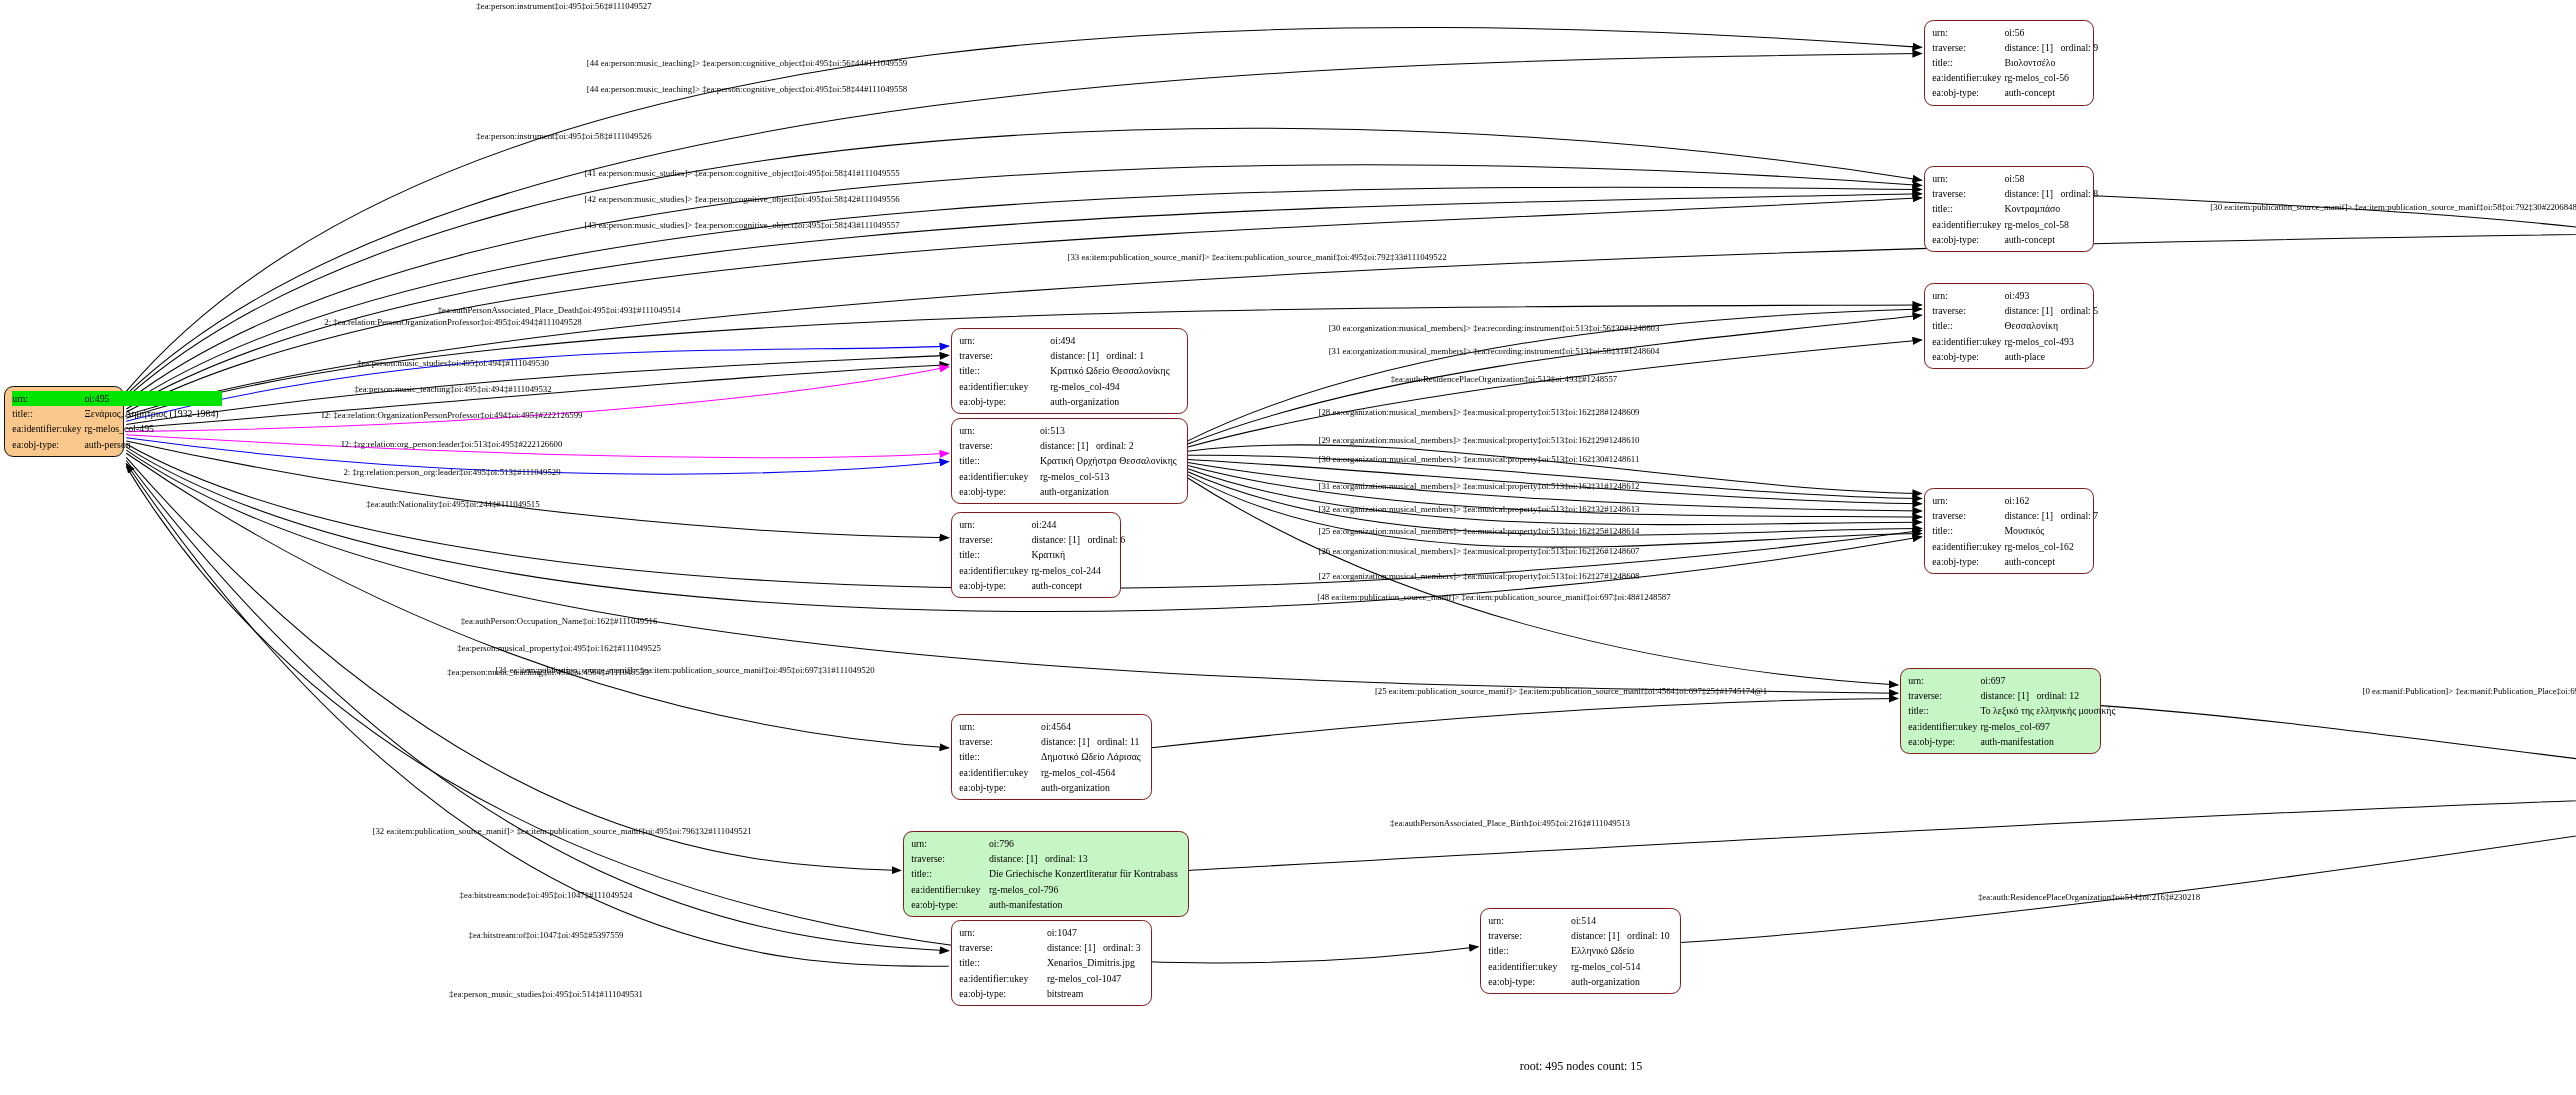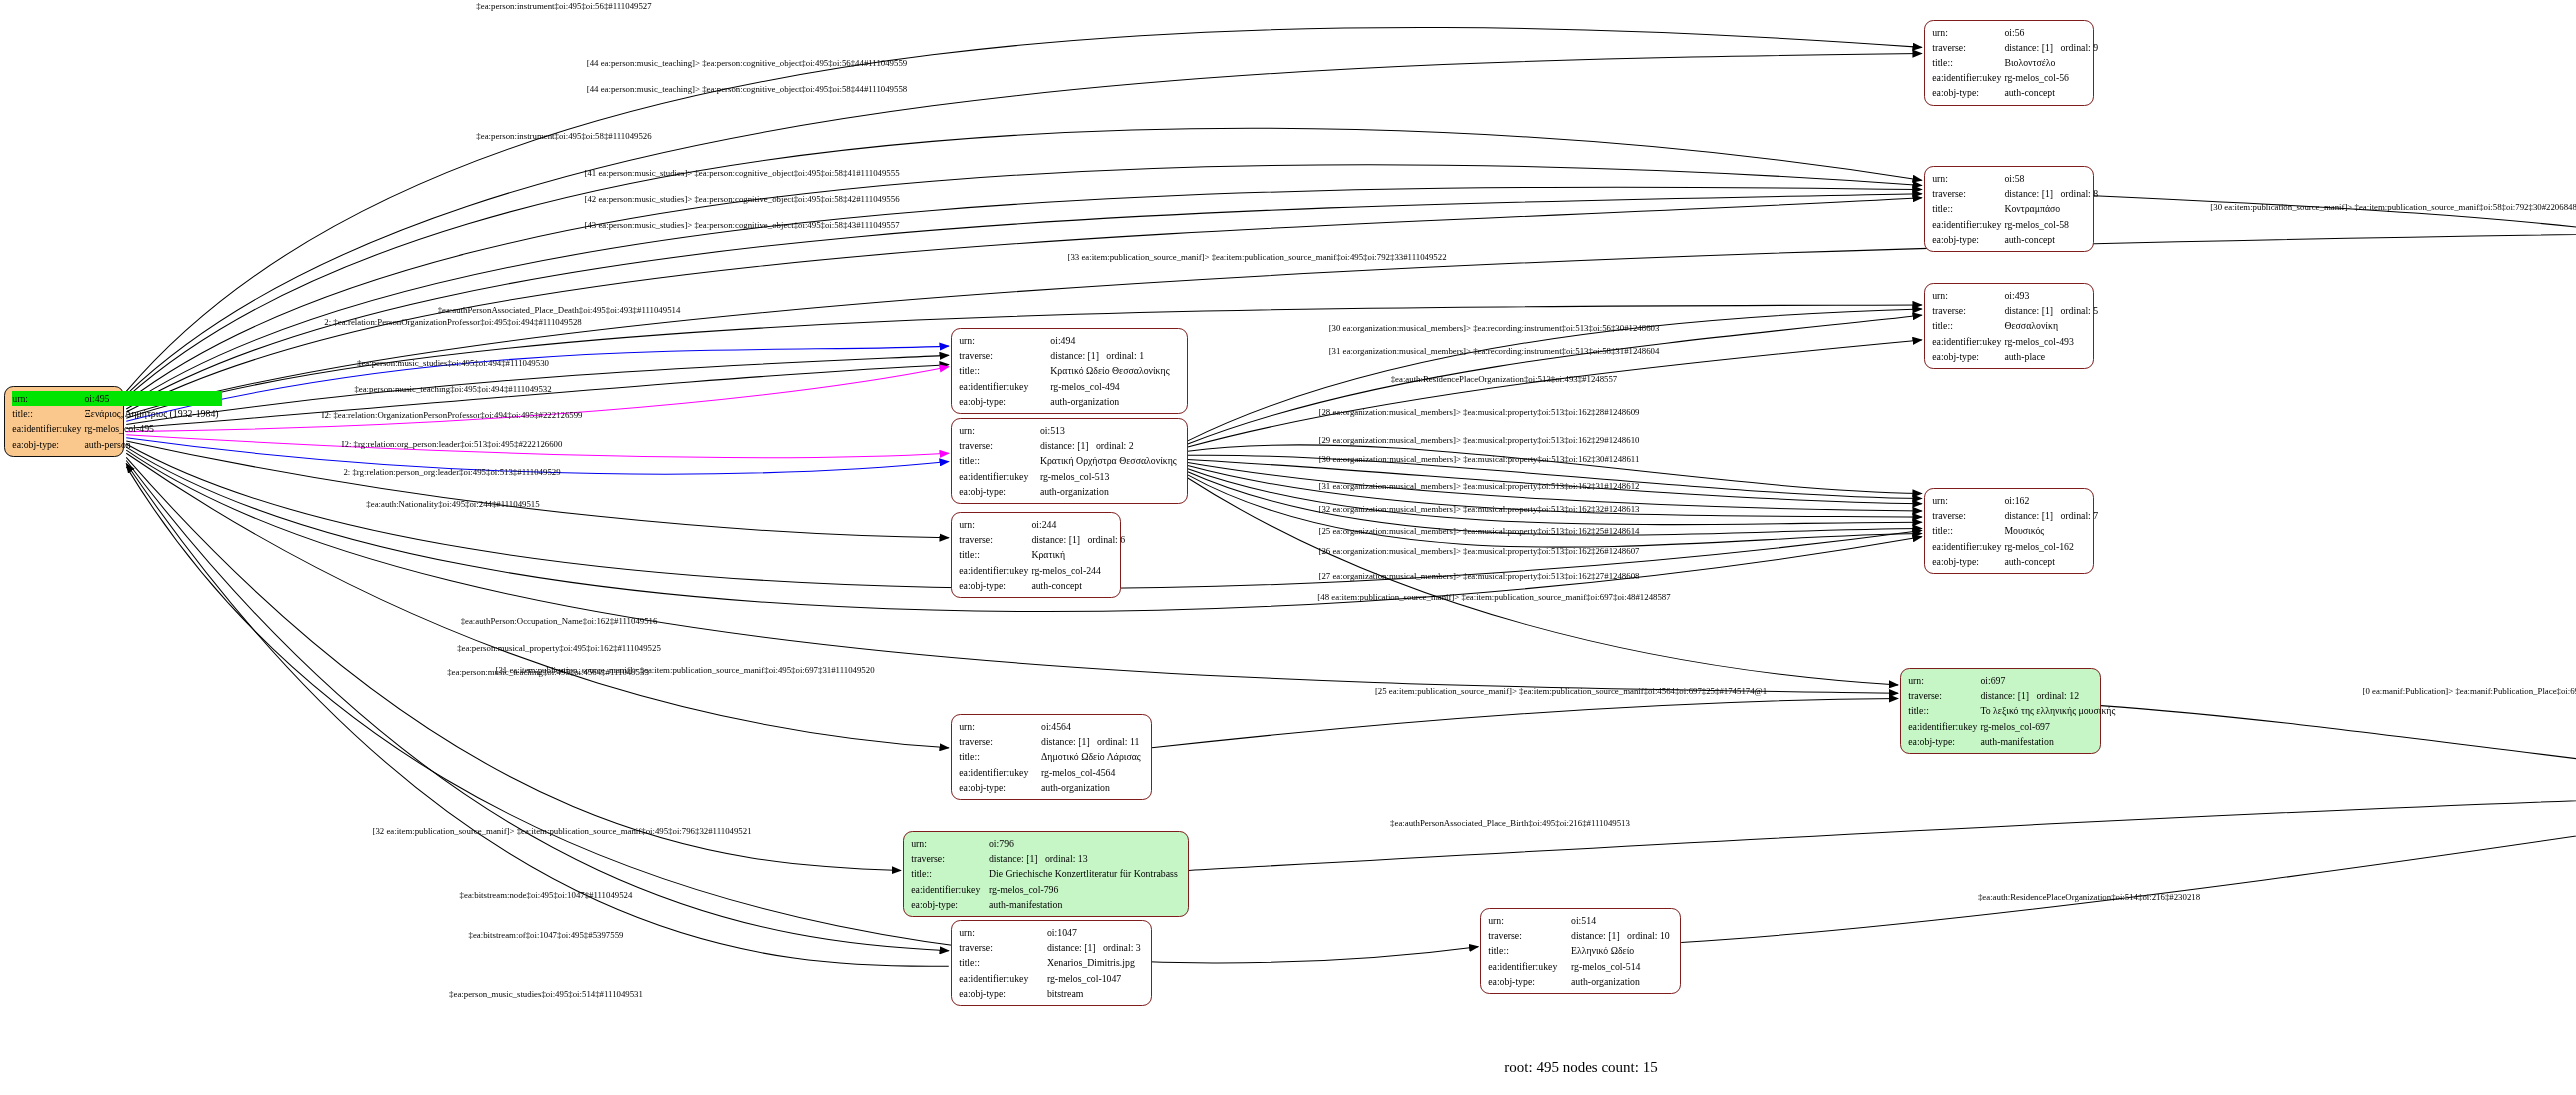--- a/index.html
+++ b/index.html
@@ -8,21 +8,21 @@
   #edges{position:absolute;left:0;top:0;width:3162px;height:1095px;}
   .node{position:absolute;box-sizing:border-box;border:1px solid #7f1d1d;border-radius:9.3px;background:#ffffff;padding:4.1px 7.2px;}
   .node.green{background:#c6f5c6;}
   .node.root{background:#fac88c;border-color:#111;}
   .node table{border-collapse:collapse;width:100%;}
   .node td{font-size:9.8px;line-height:1.55;white-space:nowrap;padding:0 3.1px 0 0;color:#000;vertical-align:top;}
   .node td.k{width:88px;}
   .node.root td.hl{background:#00e500;}
   .node .trav .d{display:inline-block;min-width:56px;}
   .elabel{position:absolute;font-size:8.8px;white-space:nowrap;color:#000;transform:translate(-50%,-50%);}
-  .footer{position:absolute;font-size:15px;color:#000;transform:translateX(-50%);}
+  .footer{position:absolute;font-size:12px;color:#000;transform:translateX(-50%);}
 </style>
 </head>
 <body>
 
 <div id="canvas">
   <svg id="edges" xmlns="http://www.w3.org/2000/svg" viewBox="0 0 6137 2126" width="3162" height="1095">
     <defs>
       <marker id="ah" markerWidth="10" markerHeight="8" refX="9" refY="4" orient="auto" markerUnits="strokeWidth">
         <path d="M0,0 L10,4 L0,8 z" fill="#000"></path>
       </marker>

